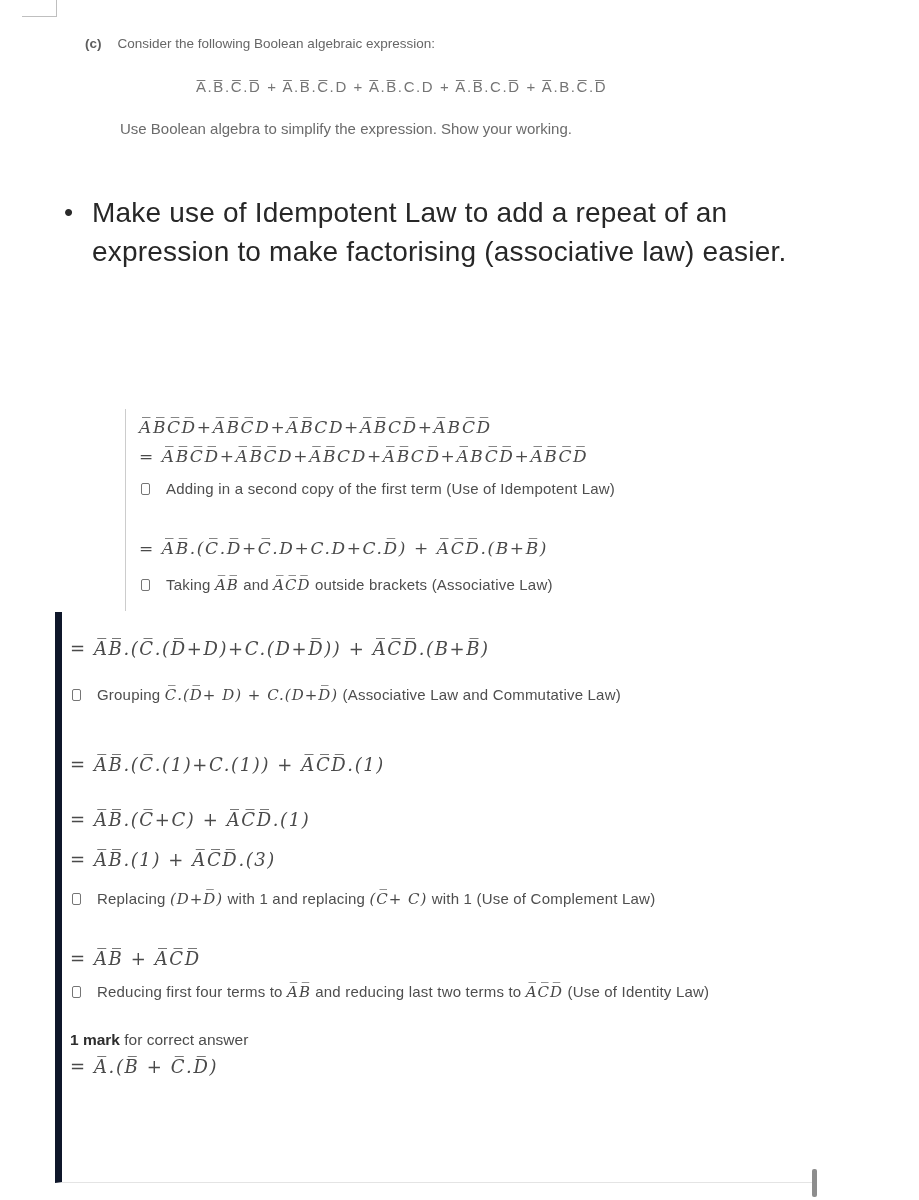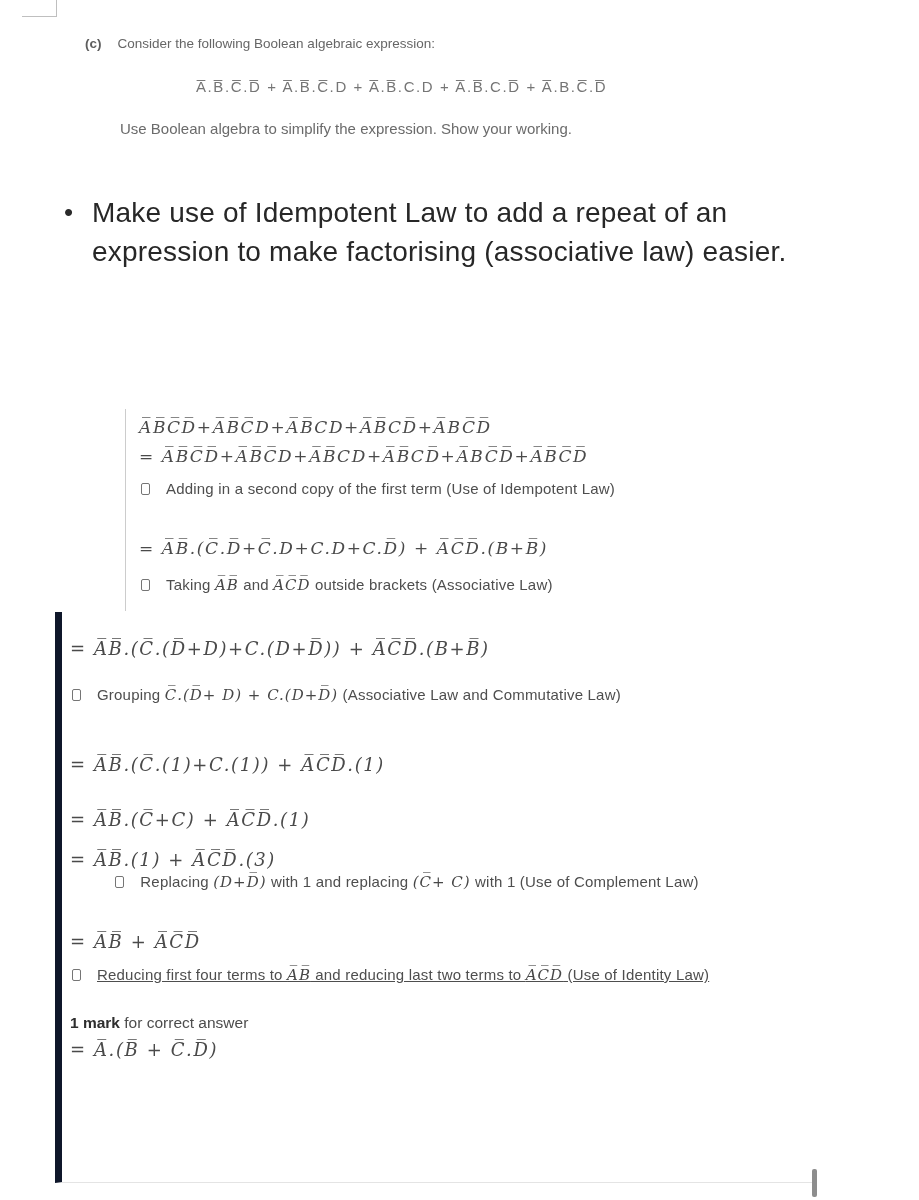--- a/index.html
+++ b/index.html
@@ -44,23 +44,23 @@
   .box1 .l3{margin-top:37px;font-style:italic;}
   .box1 .n2{margin-top:15px;}
   
   .box2{position:absolute;left:55px;top:612px;width:760px;height:571px;
     border-bottom:1.2px solid #e4e4e4;border-left:7px solid #0f172a;
     padding:26px 0 0 8px;box-sizing:border-box;}
   .box2 .n1{margin-top:24px;width:700px;}
   .box2 .l2{margin-top:47px;}
   .box2 .l3{margin-top:34px;}
   .box2 .l4{margin-top:19px;}
-  .box2 .n2{width:672px;justify-content:center;}
+  .box2 .n2{margin-top:17px;width:672px;}
   .box2 .l5{margin-top:37px;}
-  .box2 .n3{margin-top:11px;width:742px;text-decoration:underline;}
+  .box2 .n3{margin-top:11px;width:742px;}
   .mark-line{margin-top:27px;font-size:15.5px;color:#4c4c4c;}
   .mark-bold{font-weight:bold;color:#2e2e2e;}
   .final{margin-top:7px;}
   
   .handle{position:absolute;left:812px;top:1169px;width:5px;height:28px;
     background:#8d8d8d;border-radius:2px;}
 </style>
 </head>
 <body>
 

